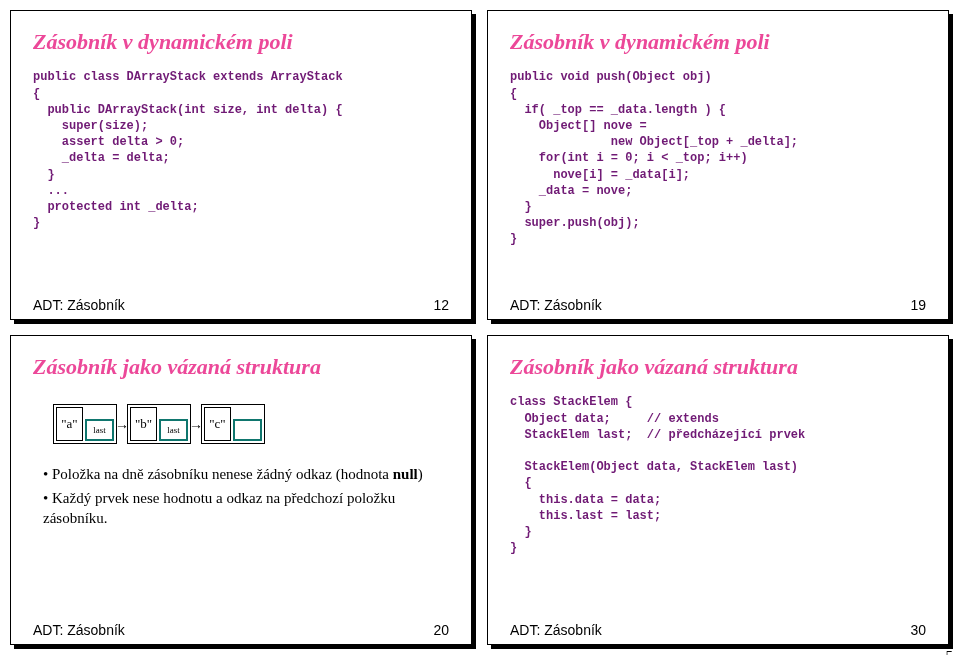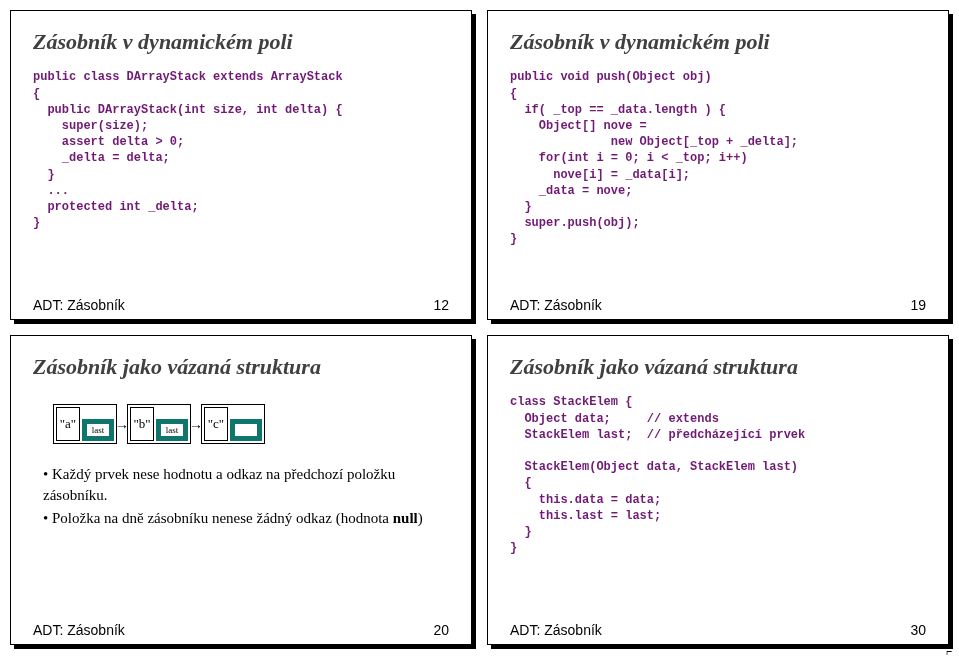--- a/index.html
+++ b/index.html
@@ -20,21 +20,21 @@
     border: 1.5px solid #000;
     box-shadow: 4px 4px 0 #000;
     padding: 18px 22px 6px 22px;
     box-sizing: border-box;
     height: 310px;
     position: relative;
     display: flex;
     flex-direction: column;
   }
   .slide-title {
-    color: #404040;
+    color: #ec4899;
     font-size: 22px;
     font-weight: bold;
     font-style: italic;
     font-family: "Times New Roman", serif;
     margin-bottom: 14px;
     line-height: 1.2;
   }
   .code {
     font-family: "Courier New", monospace;
     font-size: 12px;
@@ -75,21 +75,21 @@
   .cell {
     border: 1px solid #000;
     flex: 1;
     display: flex;
     align-items: center;
     justify-content: center;
     font-family: "Times New Roman", serif;
     font-size: 13px;
   }
   .cell2 {
-    border: 5px solid #0f766e;
+    border: 2px solid #0f766e;
     flex: 1;
     display: flex;
     flex-direction: column;
     align-items: center;
     justify-content: center;
     font-family: "Times New Roman", serif;
     font-size: 9px;
     line-height: 1;
     margin-top: 12px;
   }
@@ -172,24 +172,24 @@
           <div class="cell">"b"</div>
           <div class="cell2">last</div>
         </div>
         <span class="arrow">→</span>
         <div class="box">
           <div class="cell">"c"</div>
           <div class="cell2"></div>
         </div>
       </div>
       <div class="bullets">
-        <div>• Každý prvek nese hodnotu a odkaz na předchozí položku zásobníku.</div>
         <div>
           <span>• Položka na dně zásobníku nenese žádný odkaz (hodnota </span><b>null</b><span>)</span>
         </div>
+        <div>• Každý prvek nese hodnotu a odkaz na předchozí položku zásobníku.</div>
       </div>
     </div>
     <div class="footer">
       <span>ADT: Zásobník</span>
       <span>20</span>
     </div>
   </div>
 
   <div class="slide">
     <div class="slide-title">Zásobník jako vázaná struktura</div>

